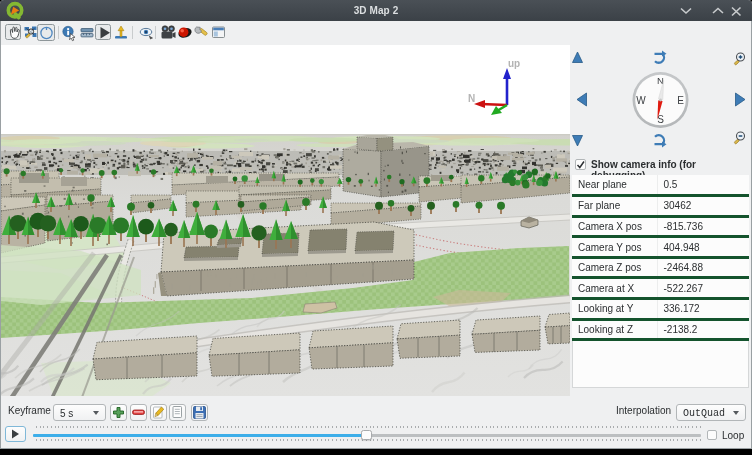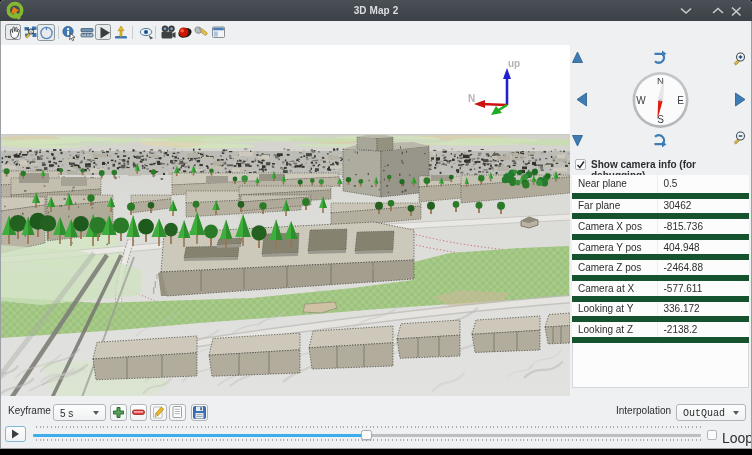--- a/index.html
+++ b/index.html
@@ -27,21 +27,21 @@
   border:1px solid #b2b6b8; border-radius:2px; }
 .combo { position:absolute; background:linear-gradient(#fdfdfd,#f0f1f2);
   border:1px solid #b2b6b8; border-radius:3px; font-size:10px; color:#2b2e30;padding-left:10px; }
 .combo .arr { position:absolute; right:6px; top:50%; margin-top:-2px; width:0; height:0;
   border-left:3.5px solid transparent; border-right:3.5px solid transparent;
   border-top:4px solid #555a5e; }
 .ibtn { position:absolute; width:17px; height:17px; border:1px solid #b2b6b8;
   border-radius:3px; background:linear-gradient(#fdfdfd,#f1f2f3); }
 table#caminfo { position:absolute; left:2px; top:130px; width:177px;
   border-collapse:collapse; font-size:10px; color:#2b2e30; background:#fcfcfc; }
-table#caminfo td { border-bottom:6px solid #14532d; height:20.6px; padding:0 0 0 6px;margin-top:11px; }
+table#caminfo td { border-bottom:3px solid #14532d; height:20.6px; padding:0 0 0 6px;margin-top:11px; }
 table#caminfo td:first-child { border-right:1px solid #eceded; width:85px; }
 #tablebg { position:absolute; left:2px; top:130px; width:177px; height:213px;
   background:#fcfcfc; border:1px solid #d5d7d8; }
 </style></head>
 <body>
 <div id="win">
   <div id="titlebar">
 
     <svg width="20" height="20" style="position:absolute;left:5px;top:1px" viewBox="0 0 20 20">
       <circle cx="10" cy="9.3" r="6.7" fill="none" stroke="#84b832" stroke-width="3.6"></circle>
@@ -1877,21 +1877,21 @@
           <tr>
             <td>Camera Y pos</td>
             <td>404.948</td>
           </tr>
           <tr>
             <td>Camera Z pos</td>
             <td>-2464.88</td>
           </tr>
           <tr>
             <td>Camera at X</td>
-            <td>-577.611</td>
+            <td>-522.267</td>
           </tr>
           <tr>
             <td>Looking at Y</td>
             <td>336.172</td>
           </tr>
           <tr>
             <td>Looking at Z</td>
             <td>-2138.2</td>
           </tr>
         </tbody>
@@ -1950,16 +1950,16 @@
       <div style="position:absolute;left:4px;top:30px;width:21px;height:16px;border:1px solid #7fb8d8;border-radius:3px;background:linear-gradient(#fdfdfd,#f0f1f2);"></div>
       <svg width="10" height="10" style="position:absolute;left:10px;top:33px">
         <polygon points="1,0.5 1,9.5 8,5" fill="#3a3e41"></polygon>
       </svg>
       <div style="position:absolute;left:35px;top:30px;width:665px;height:2px;background:repeating-linear-gradient(90deg,#a9acae 0,#a9acae 1px,transparent 1px,transparent 3.75px);"></div>
       <div style="position:absolute;left:35px;top:43px;width:665px;height:2px;background:repeating-linear-gradient(90deg,#a9acae 0,#a9acae 1px,transparent 1px,transparent 3.75px);"></div>
       <div style="position:absolute;left:32px;top:37.5px;width:330px;height:3px;background:#3daee9;border-radius:1px;"></div>
       <div style="position:absolute;left:362px;top:37.5px;width:338px;height:3px;background:#bcbfc1;border-radius:1px;"></div>
       <div style="position:absolute;left:360px;top:33.5px;width:11px;height:10px;background:#fcfcfc;border:1px solid #a8abad;border-radius:2.5px;box-shadow:0 1px 1px rgba(0,0,0,0.15);"></div>
       <div class="cb" style="left:706px;top:34px;width:10px;height:10px;"></div>
-      <div style="position:absolute;left:721px;top:34px;font-size:14px;color:#2b2e30;">Loop</div>
+      <div style="position:absolute;left:721px;top:34px;font-size:10px;color:#2b2e30;">Loop</div>
   </div>
   <div id="win-border"></div>
 </div>
 
 </body></html>

